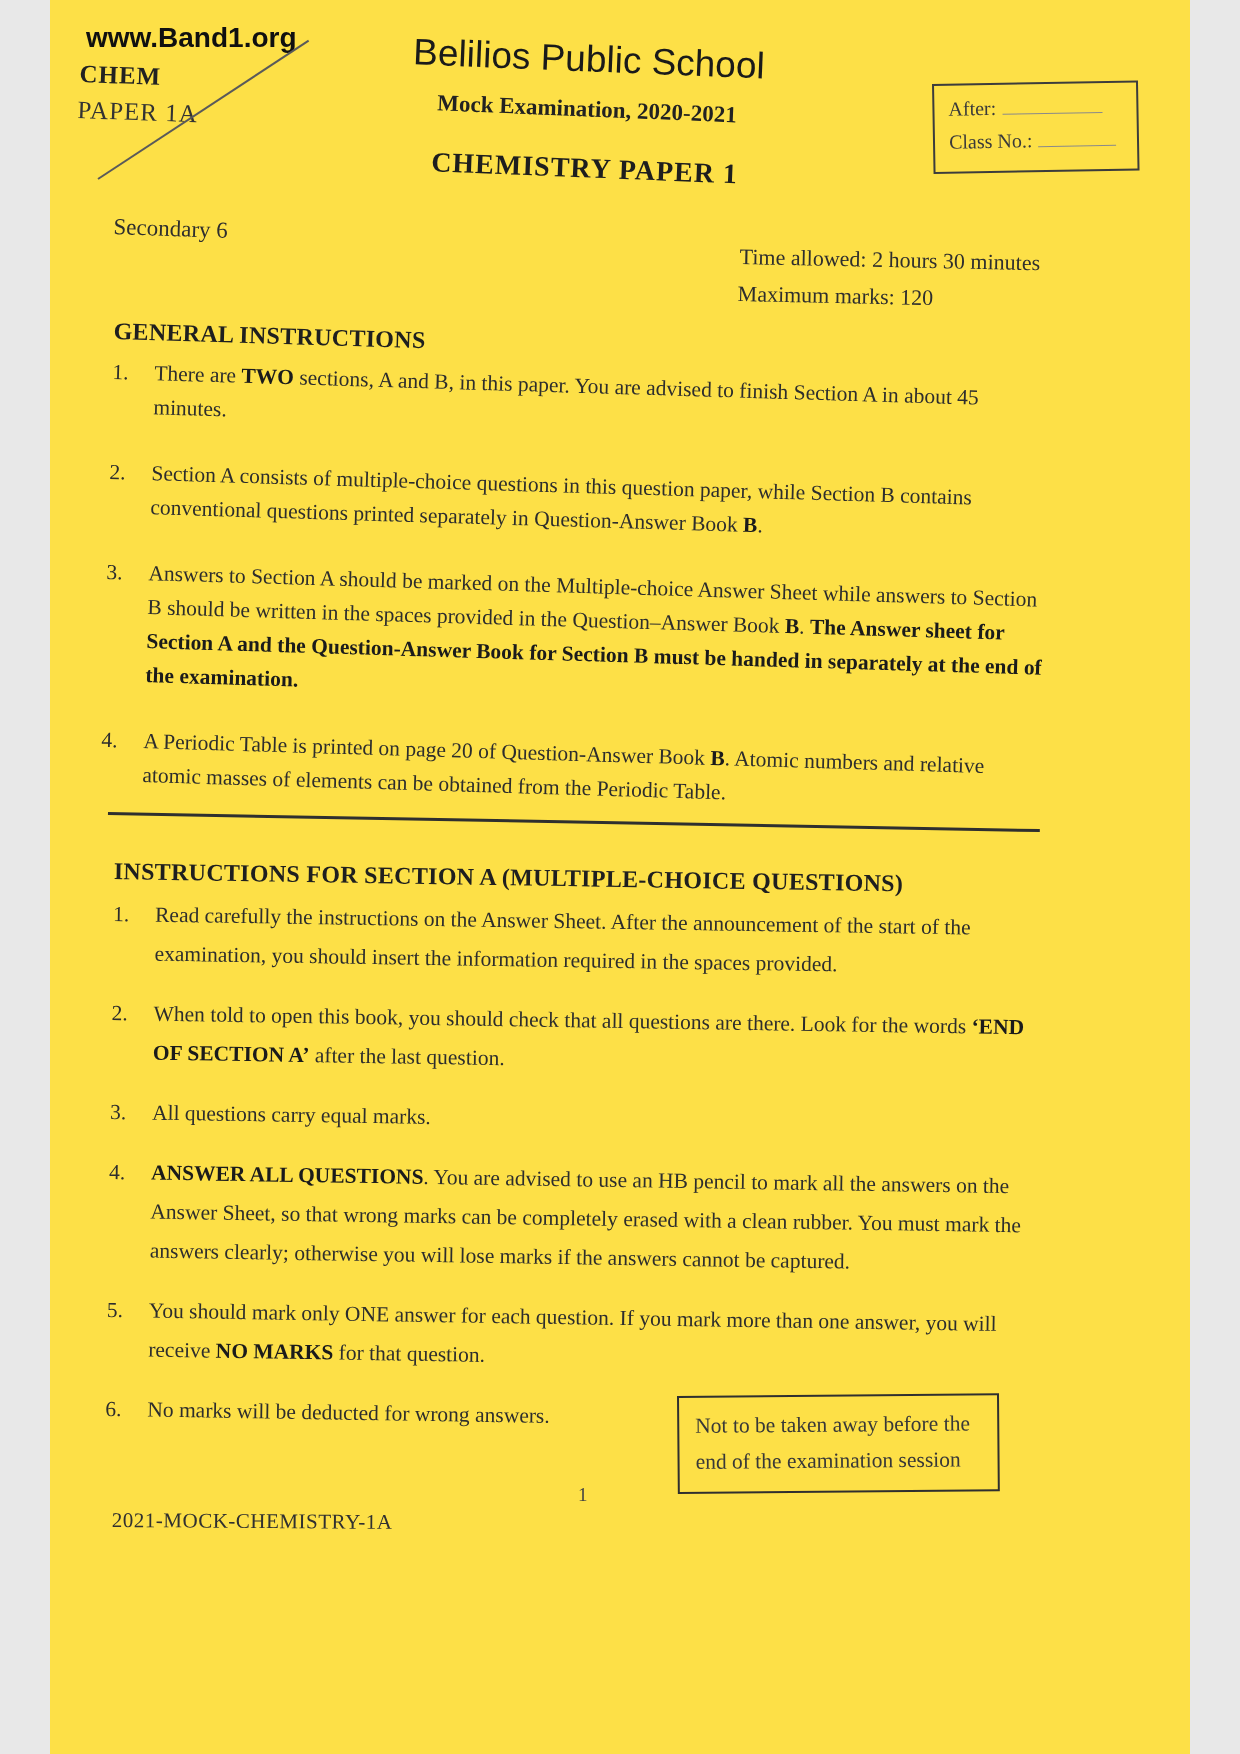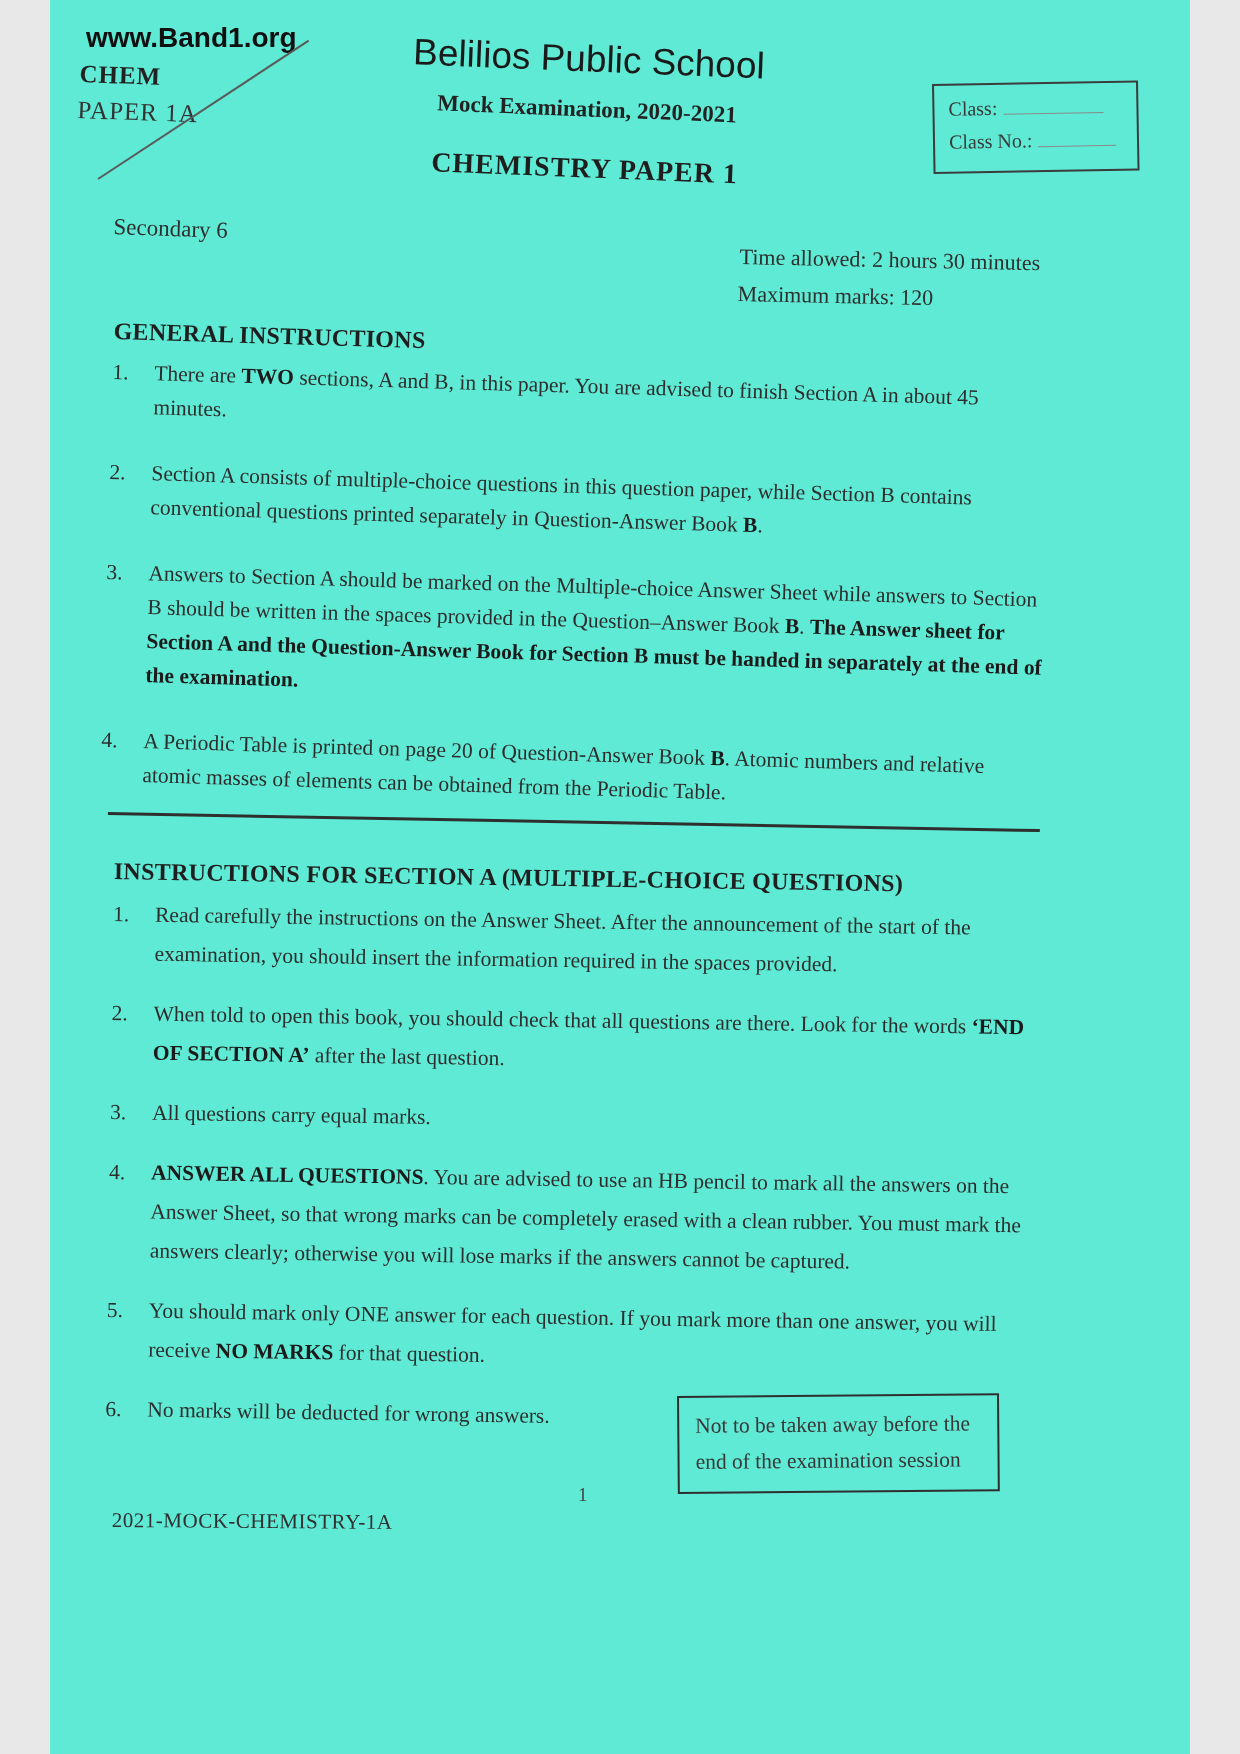--- a/index.html
+++ b/index.html
@@ -1,20 +1,20 @@
 <!DOCTYPE html>
 <html><head>
 <meta charset="utf-8">
 <style>
   html,body{margin:0;padding:0;background:#e8e8e8;}
   .page{
     position:relative;
     width:1140px;height:1754px;
     margin:0 auto;
-    background:#5eead4;
+    background:#fde047;
     overflow:hidden;
     font-family:"Liberation Serif", serif;
     color:#2b2b2b;
   }
   .abs{position:absolute;}
 
   
   .watermark{
     left:36px;top:22px;
     font-family:"Liberation Sans", sans-serif;
@@ -104,21 +104,21 @@
   <div class="abs slash-line"></div>
 
   <div class="abs head-center">
     <div class="school-name">Belilios Public School</div>
     <div class="exam-name">Mock Examination, 2020-2021</div>
     <div class="paper-title">CHEMISTRY PAPER 1</div>
   </div>
 
   <div class="abs class-box">
     <div class="class-row">
-      <span>Class:</span><span class="write-line wl-class"></span>
+      <span>After:</span><span class="write-line wl-class"></span>
     </div>
     <div class="class-row">
       <span>Class No.:</span><span class="write-line wl-classno"></span>
     </div>
   </div>
 
   <div class="abs level">Secondary 6</div>
   <div class="abs time-allowed">Time allowed: 2 hours 30 minutes</div>
   <div class="abs max-marks">Maximum marks: 120</div>
 

